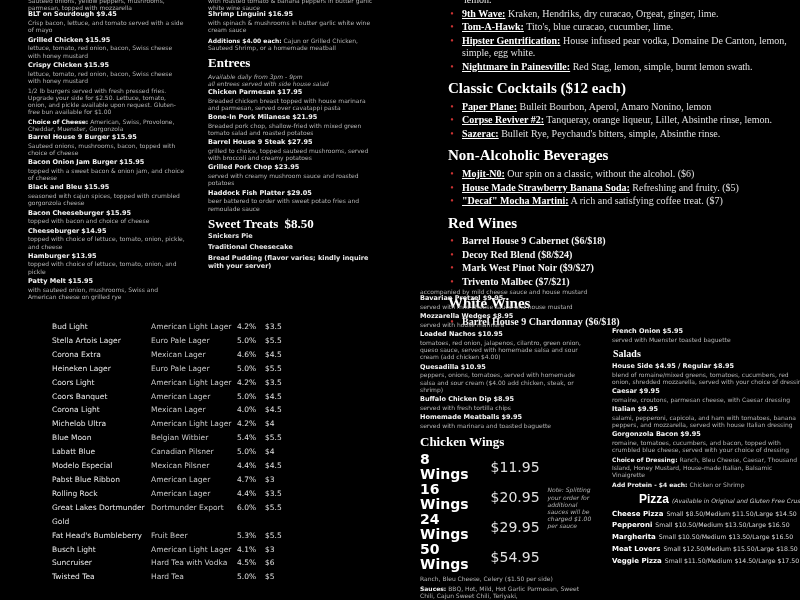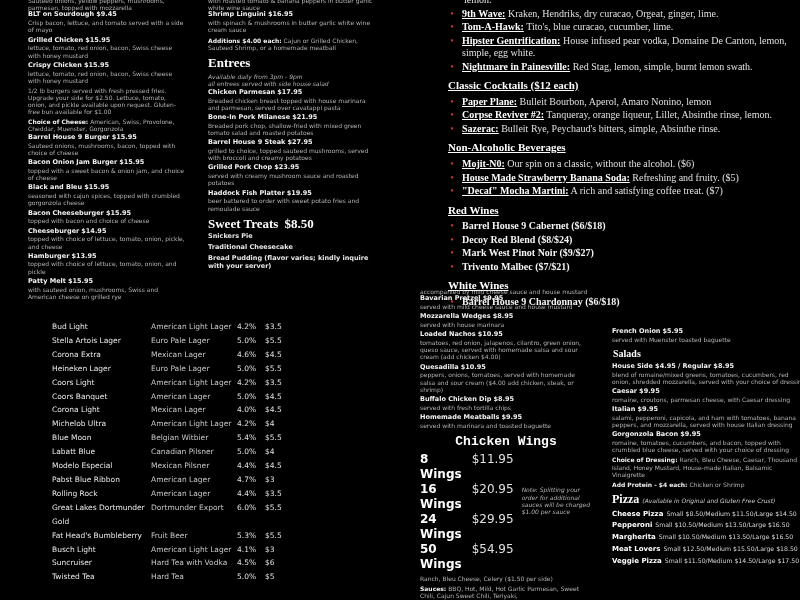--- a/index.html
+++ b/index.html
@@ -23,57 +23,57 @@
   
   .mid-top { left:208px; top:-3px; width:168px; font-size:6.5px; line-height:1.2; }
   .mid-top .desc { font-size:6px; }
   .mid-top .sec-title { font-size:13px; margin:4px 0 2px; }
   .intro-italic { font-style:italic; }
   .st-price { margin-left:6px;margin-top:26px; }
   .treat { color:#e8e8e8; font-weight:bold; font-size:6.5px; margin-bottom:3px; }
 
   
   .right-top { left:448px; top:-6px; width:346px; font-family:"Liberation Serif",serif; font-size:10px; line-height:1.25; }
-  .right-top .sec-title { font-size:11px; margin:6px 0 3px;text-decoration:underline; }
+  .right-top .sec-title { font-size:15px; margin:6px 0 3px; }
   .right-top .partial { margin-left:16px; color:#e8e8e8; }
   .bullet-item { display:flex; gap:6px; margin:1px 0; align-items:baseline; }
   .bullet { color:#cc3333; flex:0 0 8px; text-align:center; }
   .c-name { font-weight:bold; color:#fff;text-decoration:underline; }
   .c-desc { color:#e0e0e0; }
   .wine-name { font-weight:bold; color:#f5f5f5; }
 
   
   .beer { left:52px; top:320px; width:254px; font-size:7.5px; color:#ddd; }
   .beer-row { display:grid; grid-template-columns:99px 86px 28px auto; align-items:baseline; line-height:13.9px; }
   .b-name { color:#eaeaea; }
   .b-style { color:#c9c9c9; }
   .b-abv, .b-price { color:#e0e0e0; }
 
   
   .mid-bottom { left:420px; top:288px; width:172px; font-size:6.5px; line-height:1.2; }
   .mid-bottom .desc { font-size:6px; }
-  .mid-bottom .sec-title { font-size:13px; margin:5px 0 3px; text-align:center;font-family:Liberation Mono, monospace; }
+  .mid-bottom .sec-title { font-size:13px; margin:5px 0 3px; text-align:left; }
   .wings-flex { display:flex; gap:8px; }
   .wings-sizes { flex:0 0 80px; }
-  .wing-row { display:flex; gap:10px; font-size:12px; line-height:15px; }
+  .wing-row { display:flex; gap:22px; font-size:14px; line-height:15px;align-items:center; }
   .wing-qty { font-weight:bold; color:#fff; }
   .wing-price { color:#e0e0e0; }
   .wings-note { flex:1; font-style:italic; font-size:6px; color:#b5b5b5; padding-top:34px; }
   .wings-extra { margin-top:3px; font-size:6px; color:#b5b5b5; }
   .wings-extra .lbl { font-weight:bold; color:#f0f0f0; }
   .wings-extra div { margin-bottom:2px; }
 
   
   .right-bottom { left:612px; top:328px; width:194px; font-size:6.5px; line-height:1.2; }
   .right-bottom .desc { font-size:6px; }
   .right-bottom .sec-title { font-size:10px; margin:5px 1px 3px; }
   .note-line { font-size:6px; color:#b3b3b3; margin-bottom:3px; }
   .note-line .lbl { font-weight:bold; color:#f0f0f0; }
   .pizza-head { margin:4px 0 3px; }
-  .pizza-title { font-family:Liberation Serif, serif; font-weight:bold; font-size:12px; }
+  .pizza-title { font-family:Liberation Sans, sans-serif; font-weight:bold; font-size:12px;margin-left:27px; }
   .pizza-note { font-style:italic; font-size:6px; color:#cfcfcf; margin-left:3px; }
   .pizza-item { margin-bottom:3px; }
   .pizza-item .pz-name { font-weight:bold; font-size:7px; color:#fff;margin-top:8px; }
   .pizza-item .pz-price { font-size:6.2px; color:#d8d8d8; margin-left:3px; }
 </style>
 </head>
 <body>
 
 <div class="page">
 
@@ -166,21 +166,21 @@
           <div><span class="item-name">Barrel House 9 Steak</span> <span class="item-price">$27.95</span></div>
           <div class="desc">grilled to choice, topped sauteed mushrooms, served with broccoli and creamy potatoes</div>
         </div>
 
         <div class="menu-item">
           <div><span class="item-name">Grilled Pork Chop</span> <span class="item-price">$23.95</span></div>
           <div class="desc">served with creamy mushroom sauce and roasted potatoes</div>
         </div>
 
         <div class="menu-item">
-          <div><span class="item-name">Haddock Fish Platter</span> <span class="item-price">$19.95</span></div>
+          <div><span class="item-name">Haddock Fish Platter</span> <span class="item-price">$29.05</span></div>
           <div class="desc">beer battered to order with sweet potato fries and remoulade sauce</div>
         </div>
       </div>
     <h2 class="sec-title"><span>Sweet Treats</span><span class="st-price">$8.50</span></h2>
     <div>
 
         <div class="treat">Snickers Pie</div>
 
         <div class="treat">Traditional Cheesecake</div>
 

